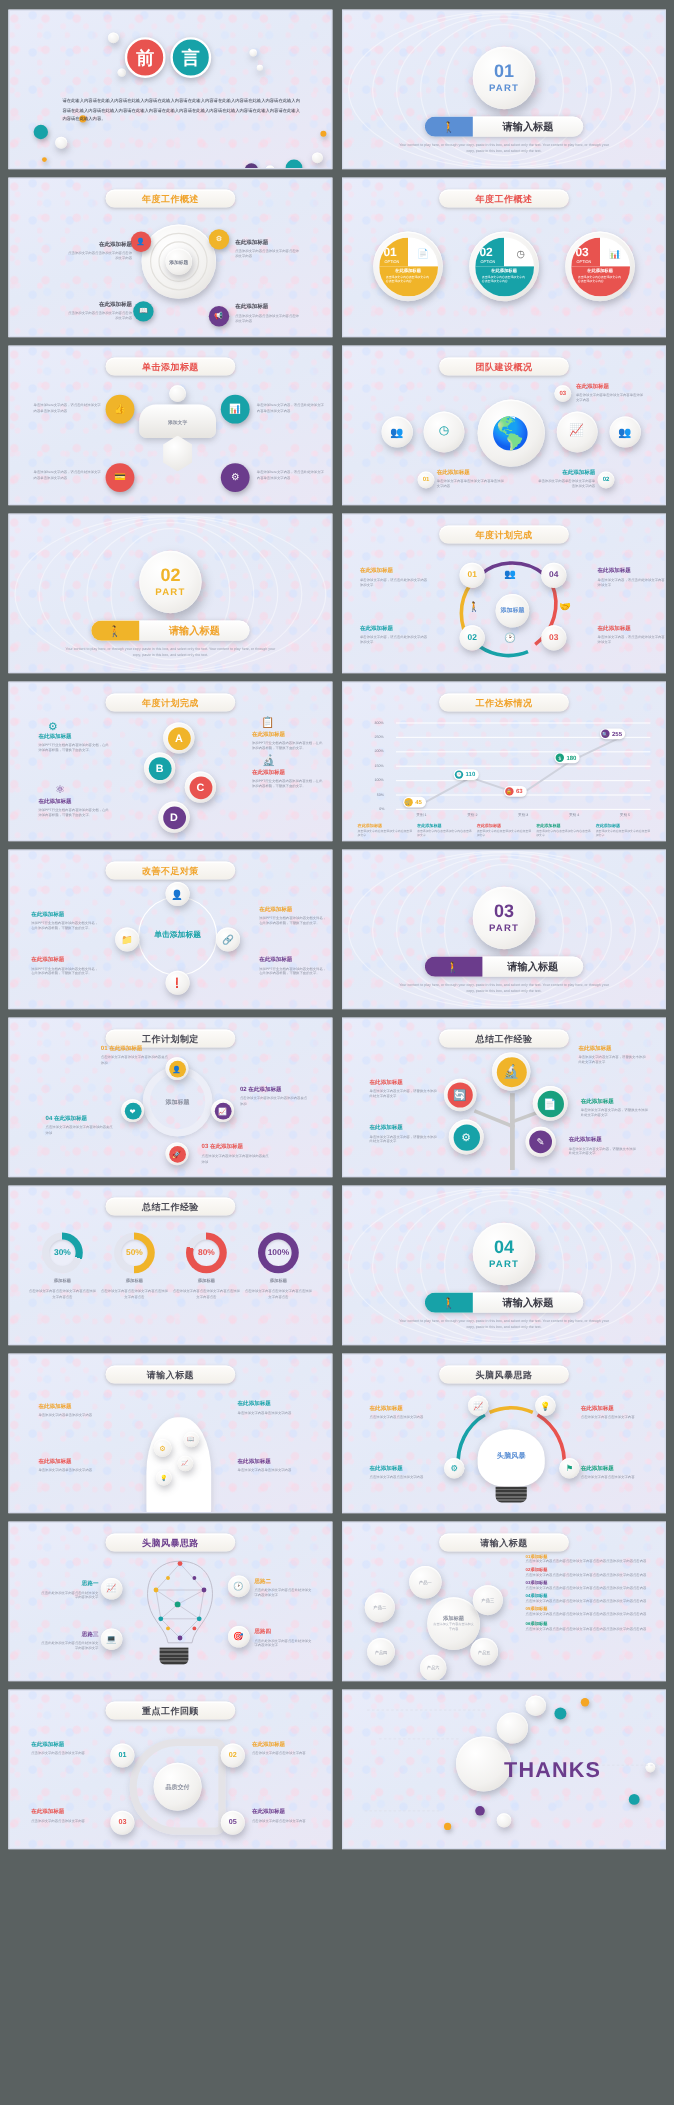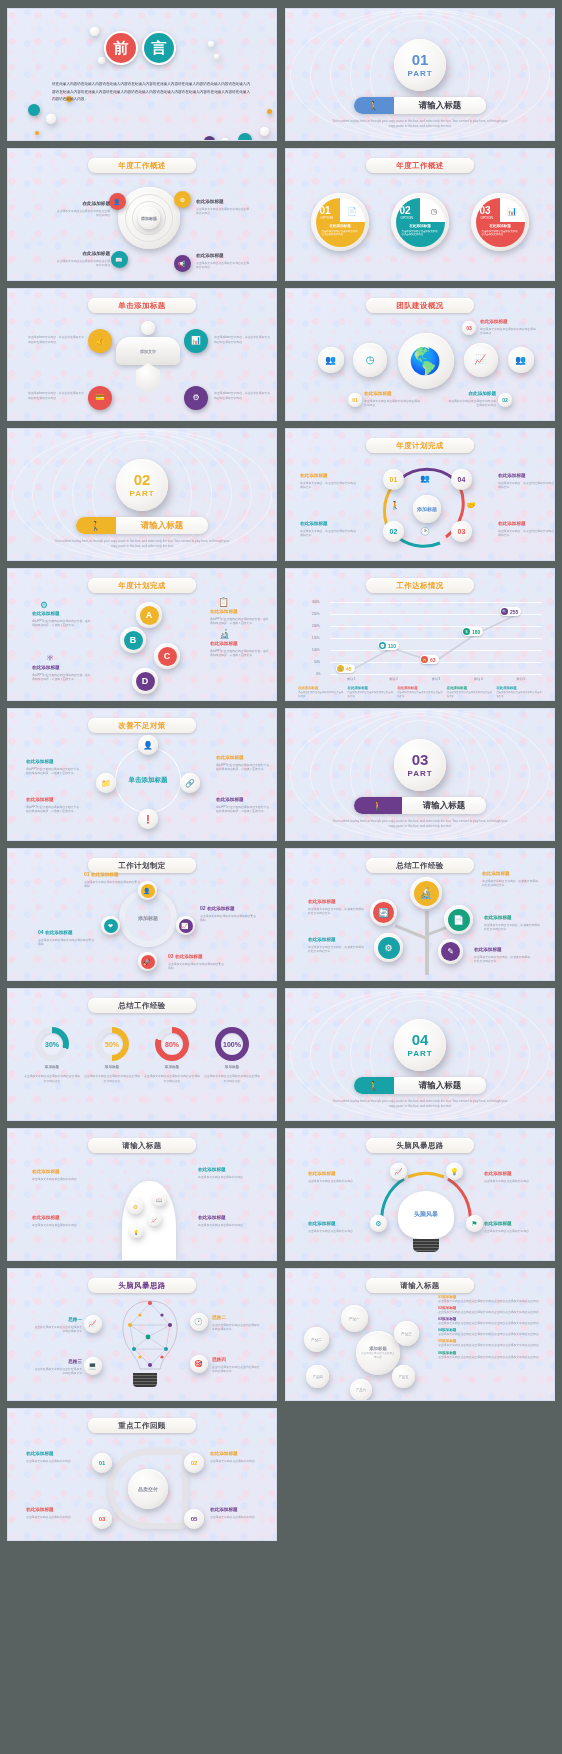--- a/index.html
+++ b/index.html
@@ -889,14 +889,33 @@
     <div class="blk" style="left:18px;top:98px;width:60px;">
       <div class="col-lbl t-red">在此添加标题</div>
         <div class="col-txt">点击添加文字内容点击添加文字内容</div>
       </div>
     <div class="blk" style="left:202px;top:98px;width:60px;">
       <div class="col-lbl t-purple">在此添加标题</div>
         <div class="col-txt">点击添加文字内容点击添加文字内容</div>
       </div>
   </div>
 
+  <div class="slide">
+    <div class="circ ring3d" style="width:46px;height:46px;left:94px;top:38px;"></div>
+    <div class="circ ring3d" style="width:26px;height:26px;left:128px;top:18px;"></div>
+    <div class="circ ring3d" style="width:17px;height:17px;left:152px;top:4px;"></div>
+    <div class="circ shadow-ball" style="width:10px;height:10px;left:176px;top:14px;background:#17a2a8;"></div>
+    <div class="circ shadow-ball" style="width:7px;height:7px;left:198px;top:6px;background:#f5a623;"></div>
+    <div class="circ shadow-ball" style="width:8px;height:8px;left:110px;top:96px;background:#6b3c8c;"></div>
+    <div class="circ shadow-ball" style="width:6px;height:6px;left:84px;top:110px;background:#f5a623;"></div>
+    <div class="circ ring3d" style="width:12px;height:12px;left:128px;top:102px;"></div>
+    <div class="circ shadow-ball" style="width:9px;height:9px;left:238px;top:86px;background:#17a2a8;"></div>
+    <div class="circ ring3d" style="width:8px;height:8px;left:252px;top:60px;"></div>
+    <svg style="position:absolute;left:0;top:0" width="279" height="133">
+      <line x1="20" y1="16" x2="120" y2="16" stroke="#dcdfea" stroke-width=".6" stroke-dasharray="2 2"></line>
+      <line x1="30" y1="40" x2="96" y2="40" stroke="#dcdfea" stroke-width=".6" stroke-dasharray="2 2"></line>
+      <line x1="180" y1="62" x2="266" y2="62" stroke="#dcdfea" stroke-width=".6" stroke-dasharray="2 2"></line>
+      <line x1="18" y1="100" x2="80" y2="100" stroke="#dcdfea" stroke-width=".6" stroke-dasharray="2 2"></line>
+    </svg>
+    <div class="thanks" style="position:absolute;left:134px;top:56px">THANKS</div>
+  </div>
 
 </div>
 
 </body></html>

